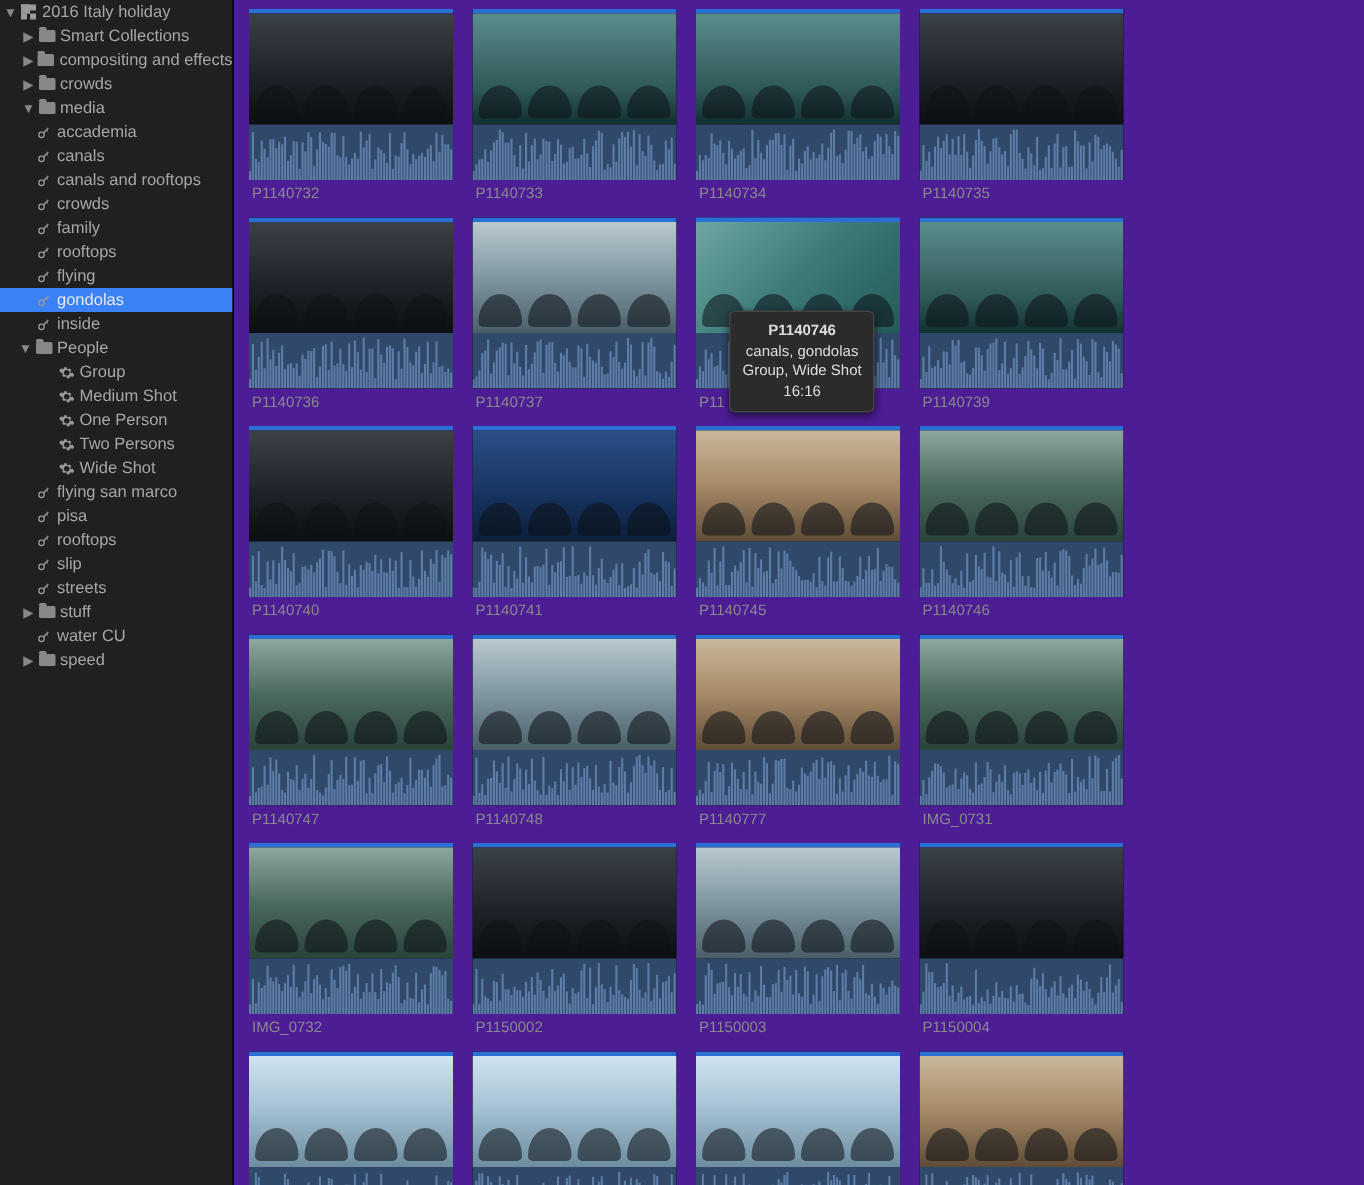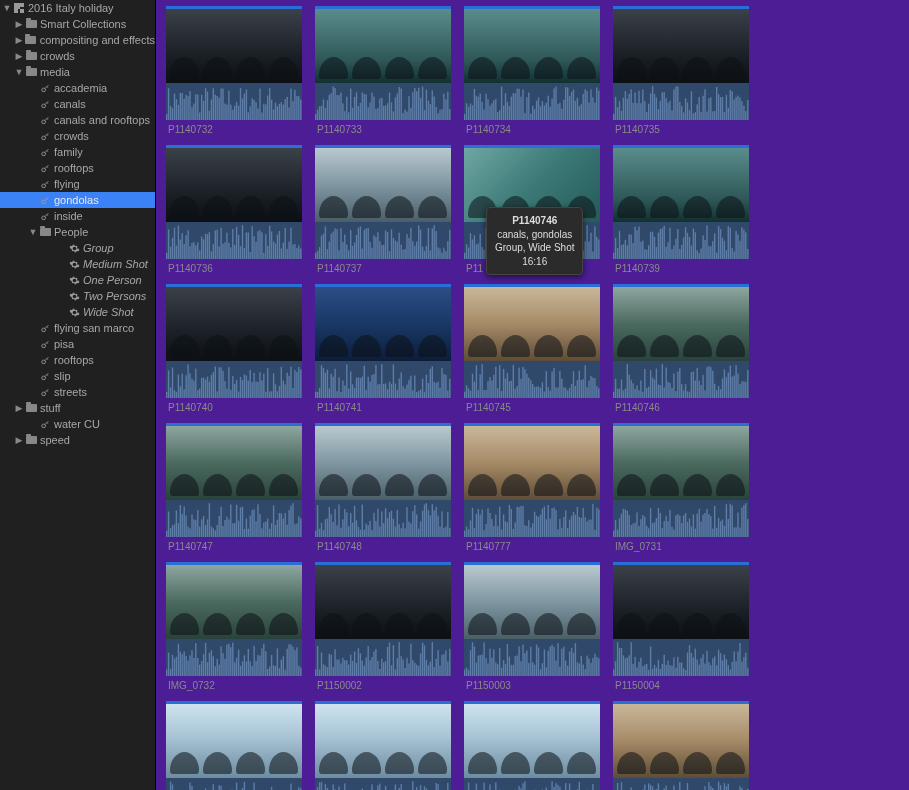--- a/index.html
+++ b/index.html
@@ -6,22 +6,22 @@
   html, body { width: 909px; height: 790px; background:#1a1a1a; font-family: -apple-system, Helvetica, Arial, sans-serif; font-size:11px; color:#a7a7a7; overflow:hidden; }
   .app { display:flex; width:100%; height:100%; }
   .sidebar { width:156px; background:#202020; border-right:1px solid #000; overflow:hidden; }
   .sb-row { display:flex; align-items:center; height:16px; padding-left:4px; cursor:default; white-space:nowrap; }
   .sb-row.sel { background:#3b82f6; color:#e8e8e8; }
   .sb-arrow { width:10px; display:inline-flex; justify-content:center; font-size:9px; color:#888; }
   .sb-icon { width:14px; display:inline-flex; justify-content:center; margin-right:2px; }
   .sb-label { }
   .indent-0 { padding-left:2px; }
   .indent-1 { padding-left:14px; }
-  .indent-2 { padding-left:28px; }
-  .indent-3 { padding-left:57px;font-style:italic; }
+  .indent-2 { padding-left:12px; }
+  .indent-3 { padding-left:27px; }
   
   .ico-grid { width:10px; height:10px; position:relative; }
   .ico-grid::before, .ico-grid::after { content:""; position:absolute; width:4px; height:4px; border:1px solid #999; }
   .ico-grid::before { left:0; top:0; box-shadow: 5px 0 0 -0px #0000, 5px 0 0 0 #999 inset; }
   .ico-grid { background:
     linear-gradient(#999,#999) 0 0/4px 4px no-repeat,
     linear-gradient(#999,#999) 6px 0/4px 4px no-repeat,
     linear-gradient(#999,#999) 0 6px/4px 4px no-repeat,
     linear-gradient(#999,#999) 6px 6px/4px 4px no-repeat;
     border:none;

